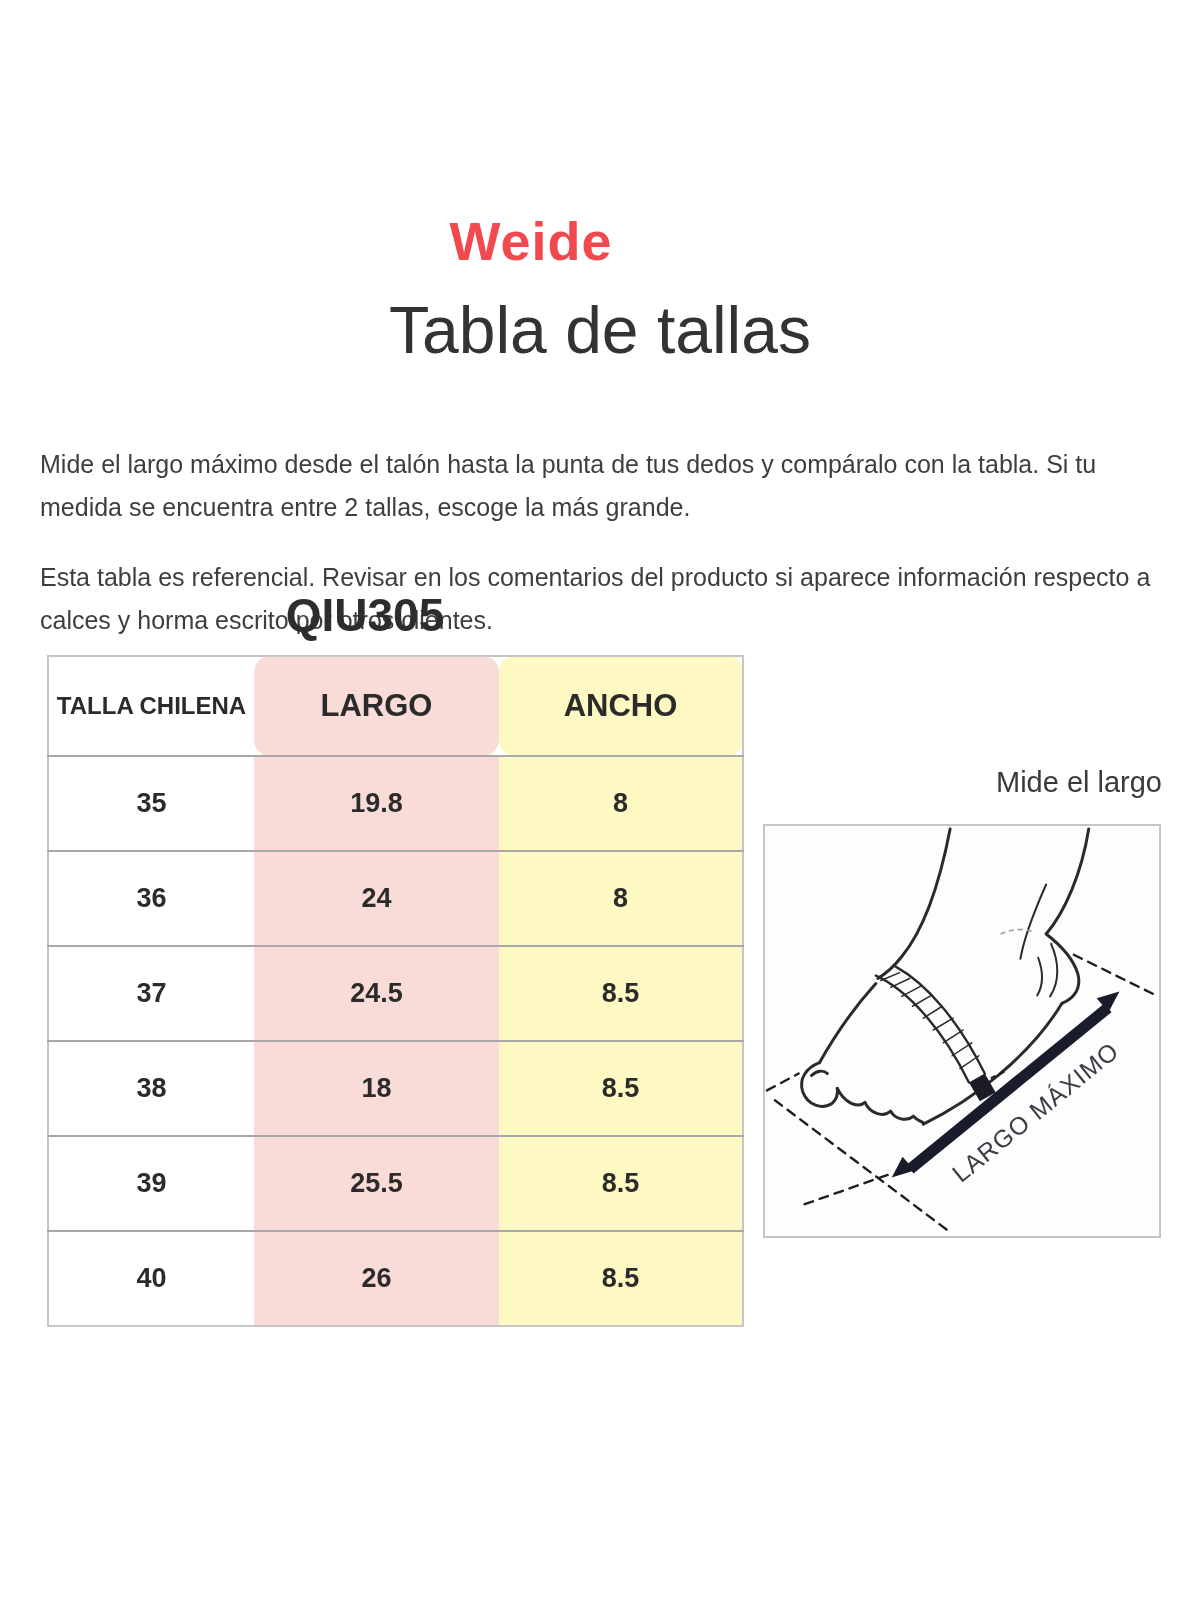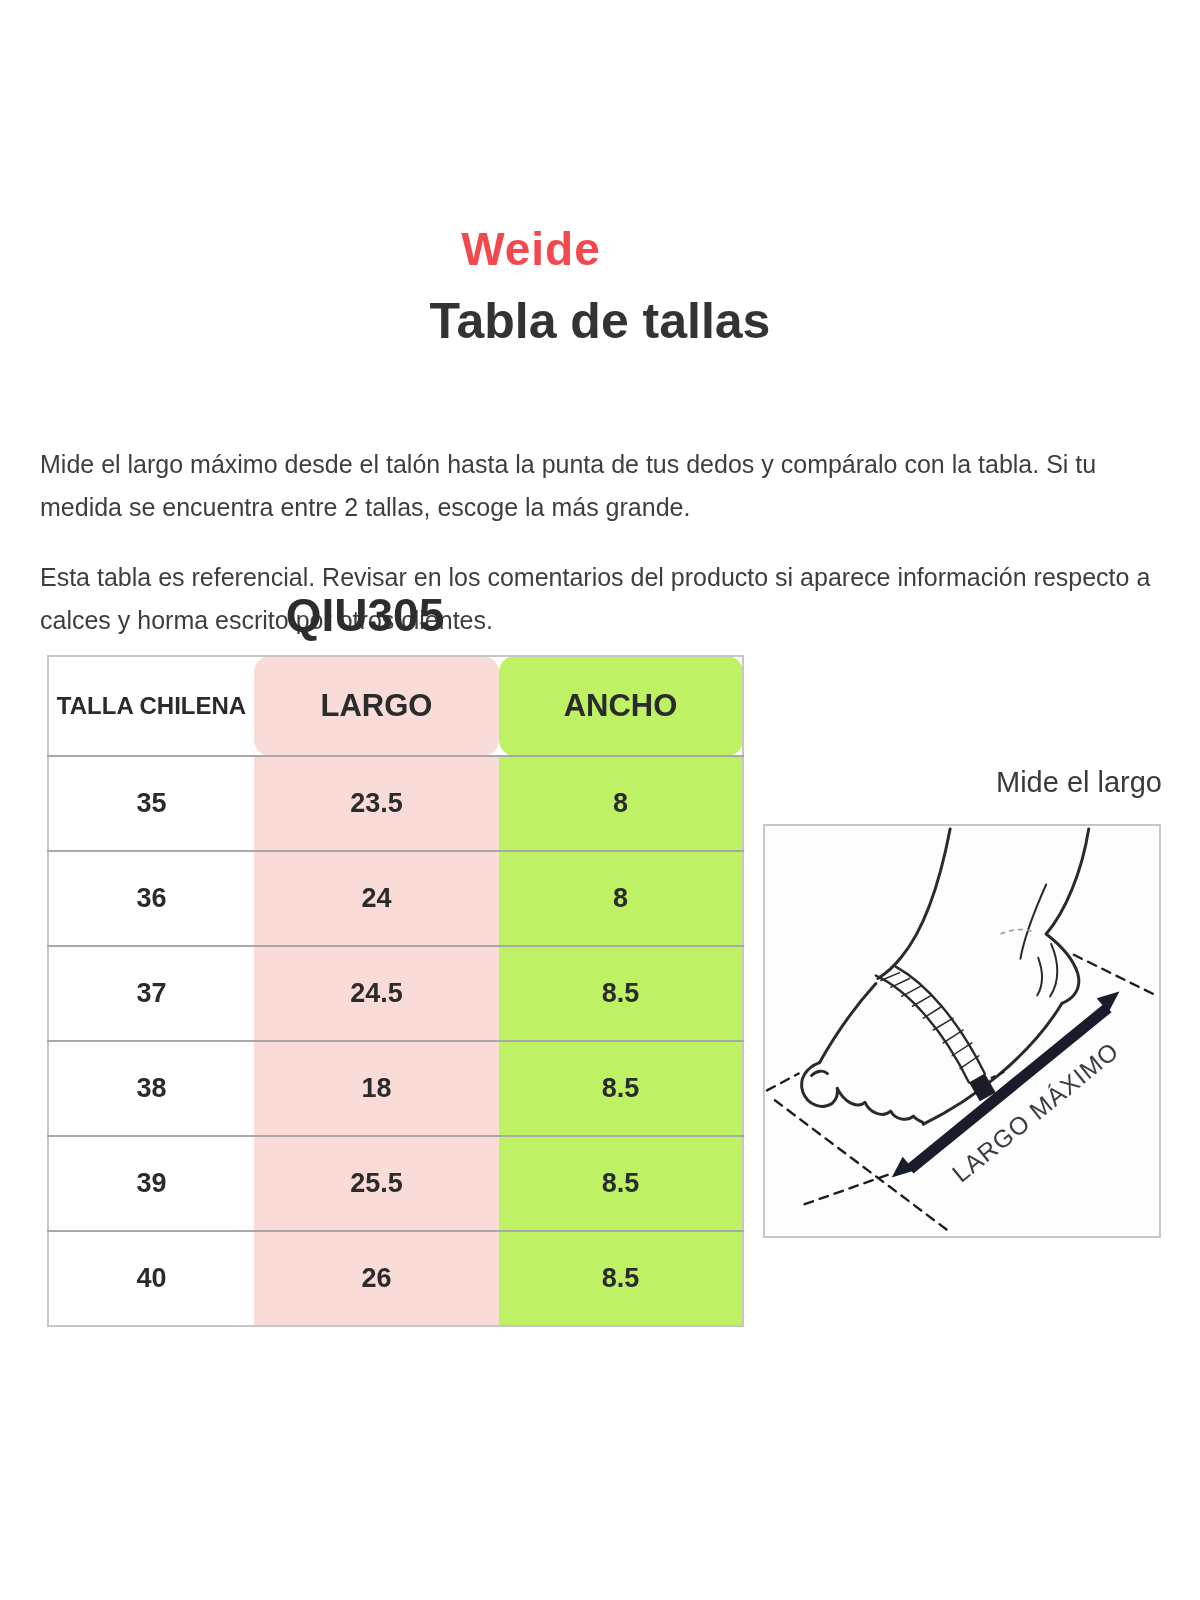--- a/index.html
+++ b/index.html
@@ -1,26 +1,26 @@
 <!DOCTYPE html>
 <html style="--hl: #f9dbd8; --logo: #f2494f;"><head>
 <meta charset="utf-8">
 <style>
   html,body { margin:0; padding:0; background:#ffffff; }
   .canvas {
     position:relative; width:1200px; height:1600px; background:#ffffff;
     font-family:"Liberation Sans", sans-serif; overflow:hidden;
   }
   .logo {
-    position:absolute; top:222px; left:0; width:1062px; text-align:center;
-    font-size:46px; font-weight:700; letter-spacing:1px; color:var(--logo,#f2494f);
+    position:absolute; top:210px; left:0; width:1062px; text-align:center;
+    font-size:54px; font-weight:700; letter-spacing:1px; color:var(--logo,#f2494f);
   }
   .page-title {
     position:absolute; top:292px; left:0; width:1200px; text-align:center;
-    font-size:50px; font-weight:700; color:#333333; letter-spacing:0px;
+    font-size:66px; font-weight:400; color:#333333; letter-spacing:0px;
   }
   .intro {
     position:absolute; left:40px; width:1128px;
     font-size:25px; line-height:43px; color:#3e3e3e;
   }
   .intro-1 { top:418px; }
   .intro-2 { top:531px; }
   .model-code {
     position:absolute; left:45px; top:588px; width:640px; text-align:center;
     font-size:46px; font-weight:700; color:#2d2d2d;
@@ -33,21 +33,21 @@
   .size-table tr.head-row { height:100px; }
   .size-table tr.data-row { height:95px; }
   .size-table tr + tr th, .size-table tr + tr td { border-top:2px solid #a8a8a8; }
   .size-table th, .size-table td {
     text-align:center; vertical-align:middle; padding:0; color:#2b2b2b;
   }
   .size-table th { font-size:31px; font-weight:700;border-radius:16px; }
   .size-table th.c-talla { font-size:24px; }
   .size-table td { font-size:27px; font-weight:700; }
   .c-largo { background:var(--hl,#f9dbd8); }
-  .c-ancho { background:#bef264; }
+  .c-ancho { background:#fef9c3; }
   .measure-title {
     position:absolute; left:763px; top:766px; width:399px; text-align:right;
     font-size:29px; color:#3a3a3a;
   }
   .measure-box {
     position:absolute; left:763px; top:824px; width:398px; height:414px;
     border:2px solid #c6c6c6; background:#fdfdfd; box-sizing:border-box;
   }
   .measure-box svg { display:block; width:100%; height:100%; }
 </style>
@@ -72,21 +72,21 @@
         <col style="width:244px">
       </colgroup>
     <tbody>
         <tr class="head-row">
       <th class="c-talla">TALLA CHILENA</th>
       <th class="c-largo">LARGO</th>
       <th class="c-ancho">ANCHO</th>
     </tr>
     <tr class="data-row">
       <td>35</td>
-      <td class="c-largo">23.5</td>
+      <td class="c-largo">19.8</td>
       <td class="c-ancho">8</td>
     </tr>
     <tr class="data-row">
       <td>36</td>
       <td class="c-largo">24</td>
       <td class="c-ancho">8</td>
     </tr>
     <tr class="data-row">
       <td>37</td>
       <td class="c-largo">24.5</td>

